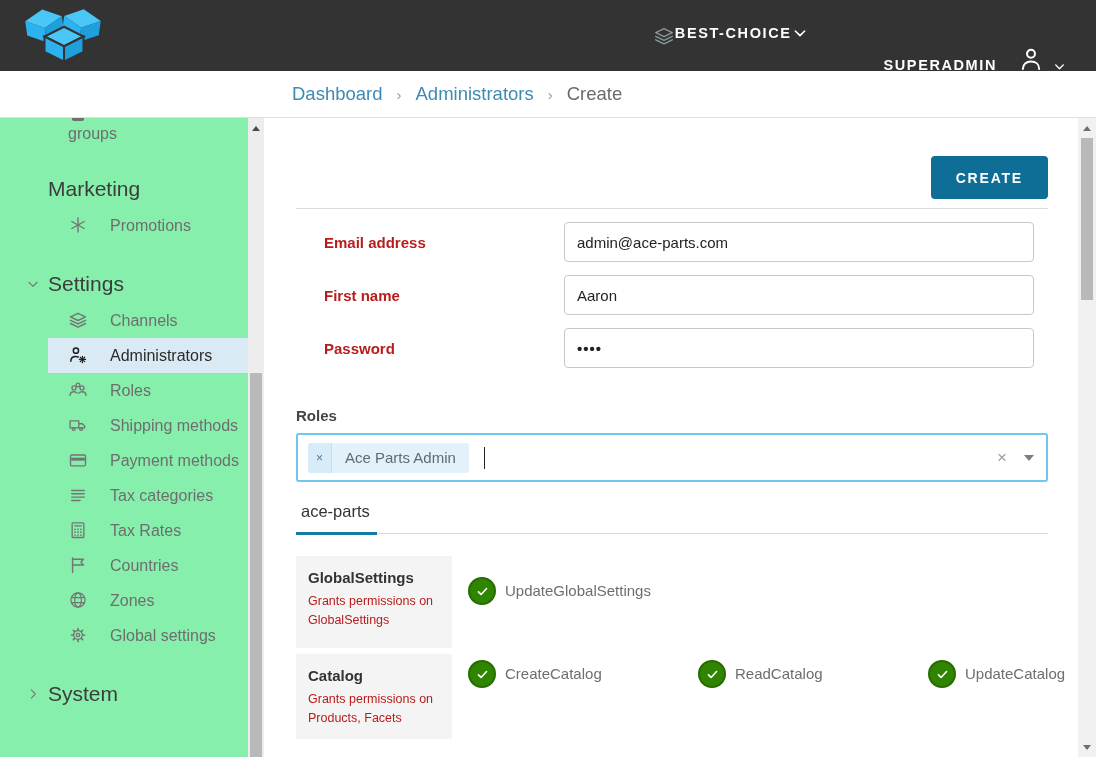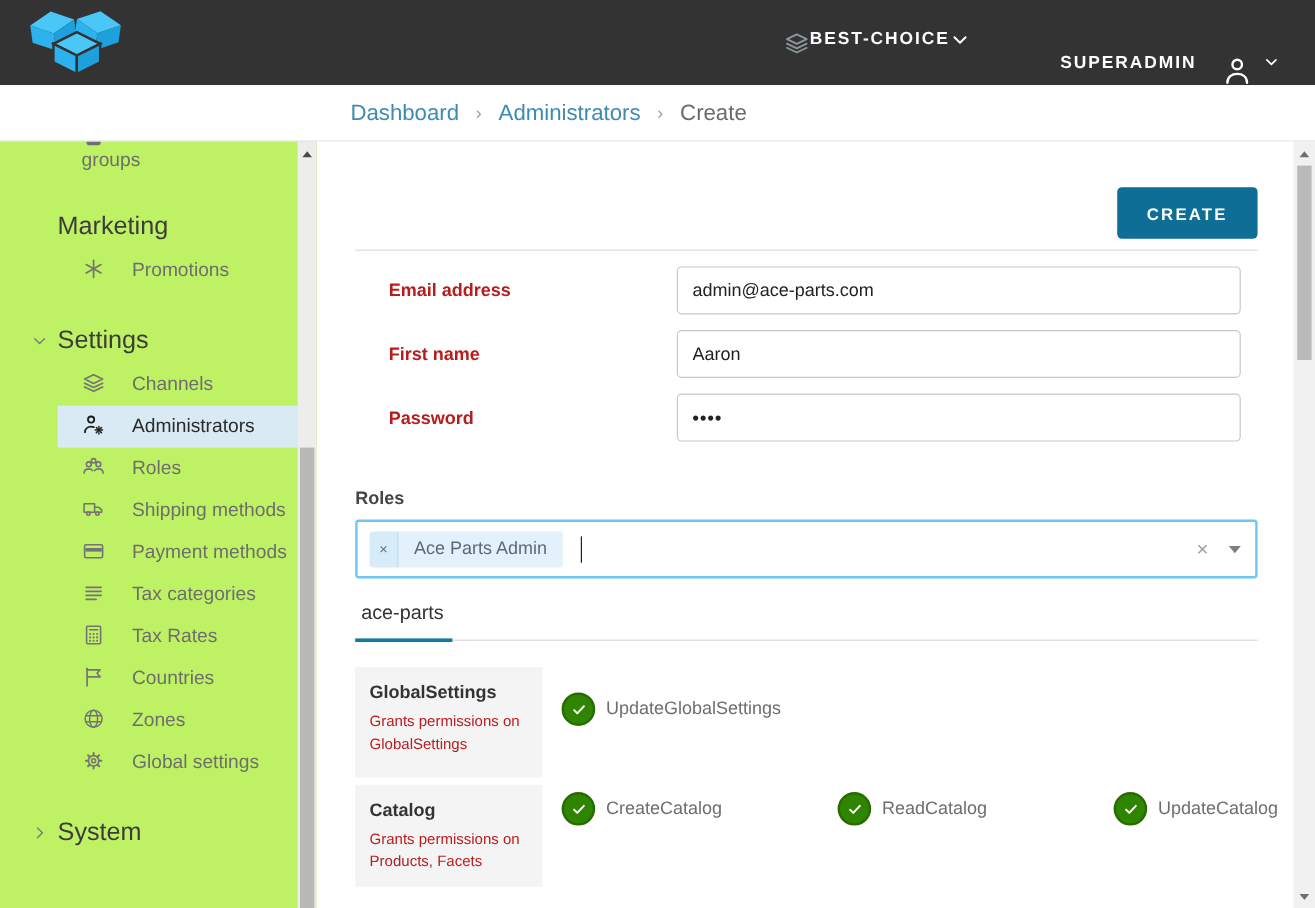--- a/index.html
+++ b/index.html
@@ -18,32 +18,32 @@
   body{font-family:"Liberation Sans",sans-serif;background:#fff;color:#333;}
 
   
   .topbar{height:71px;background:var(--topbar-bg);display:flex;align-items:center;justify-content:space-between;padding:0 30px 0 25px;}
   .logo{display:flex;align-items:center;cursor:pointer;}
   .topbar-right{display:flex;align-items:center;color:#fff;}
   .channel-switcher{display:flex;align-items:flex-start;margin-right:76px;cursor:pointer;}
   .tb-label{font-size:14.5px;font-weight:700;letter-spacing:1.6px;color:#fff;}
   .layers-ico{color:#8a989c;display:flex;}
   .chev{display:flex;color:#fff;}
-  .user-menu{display:flex;align-items:flex-start;gap:8px;cursor:pointer;margin-top:46px;}
+  .user-menu{display:flex;align-items:flex-end;gap:8px;cursor:pointer;margin-top:46px;}
   .user-menu .tb-label{margin-right:12px;}
 
   
   .breadcrumb-bar{height:47px;background:#fff;border-bottom:1px solid #e1e1e1;display:flex;align-items:center;padding-left:292px;font-size:18.5px;}
   .breadcrumb-bar a{color:var(--link);text-decoration:none;cursor:pointer;}
   .bc-sep{color:#9a9a9a;margin:0 14px;font-size:15px;}
   .bc-current{color:#6b6b6b;}
 
   
   .content{display:flex;height:639px;}
-  .sidebar{width:264px;background:#bef264;position:relative;overflow:hidden;flex:none;}
+  .sidebar{width:264px;background:#86efac;position:relative;overflow:hidden;flex:none;}
   .sidebar-inner{padding-right:16px;}
   .main{flex:1;background:#fff;padding:0 30px 0 32px;overflow:hidden;}
   .page-scrollbar{width:18px;background:#f1f1f1;position:relative;flex:none;}
 
   
   .clipped-item{margin-left:48px;padding:3px 4px 2px 20px;position:relative;font-size:16px;line-height:25px;color:#6e6e6e;cursor:pointer;}
   .icon-sliver{position:absolute;left:24px;top:0;width:12px;height:3px;background:#6f6f6f;border-radius:0 0 2px 2px;}
   .nav-section-header{margin:29px 0 7px 48px;position:relative;font-size:21px;color:#3c3c3c;line-height:24px;cursor:pointer;}
   .nav-section-header.collapsed{}
   .sec-chev{position:absolute;left:-22px;top:5px;color:#7a7a7a;display:flex;}

